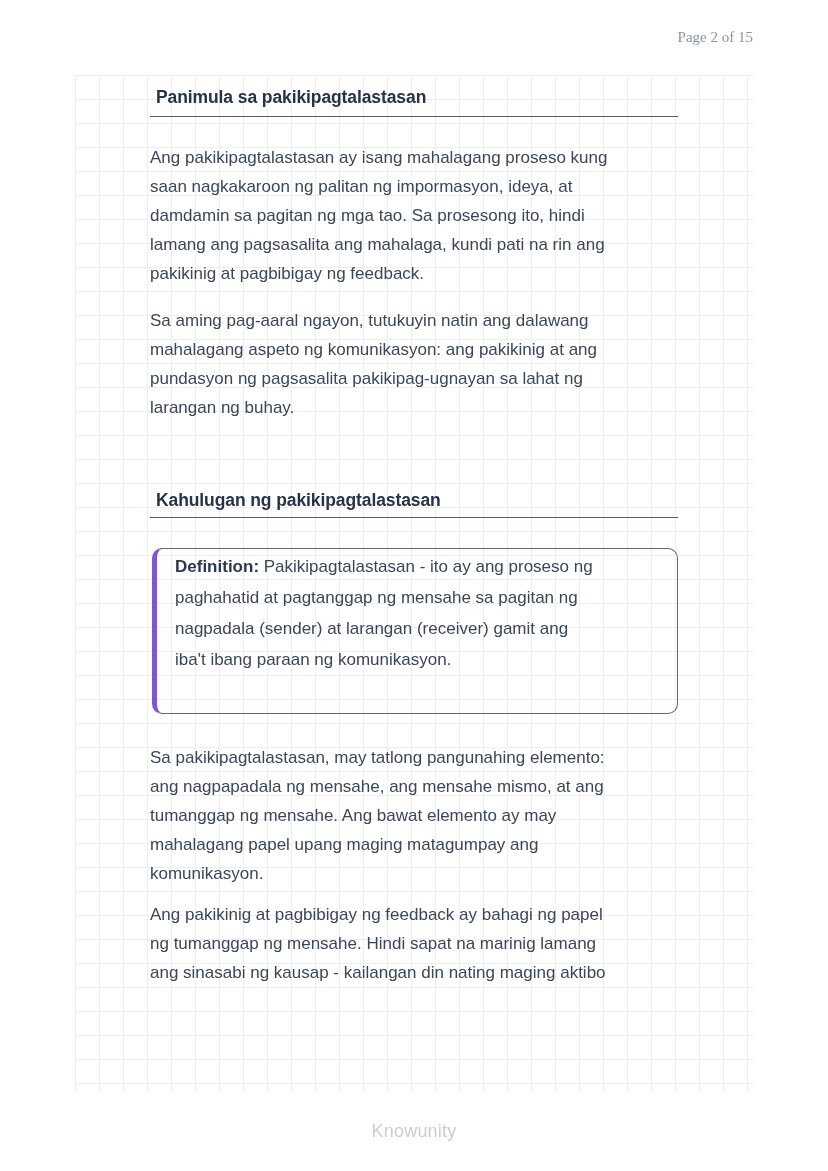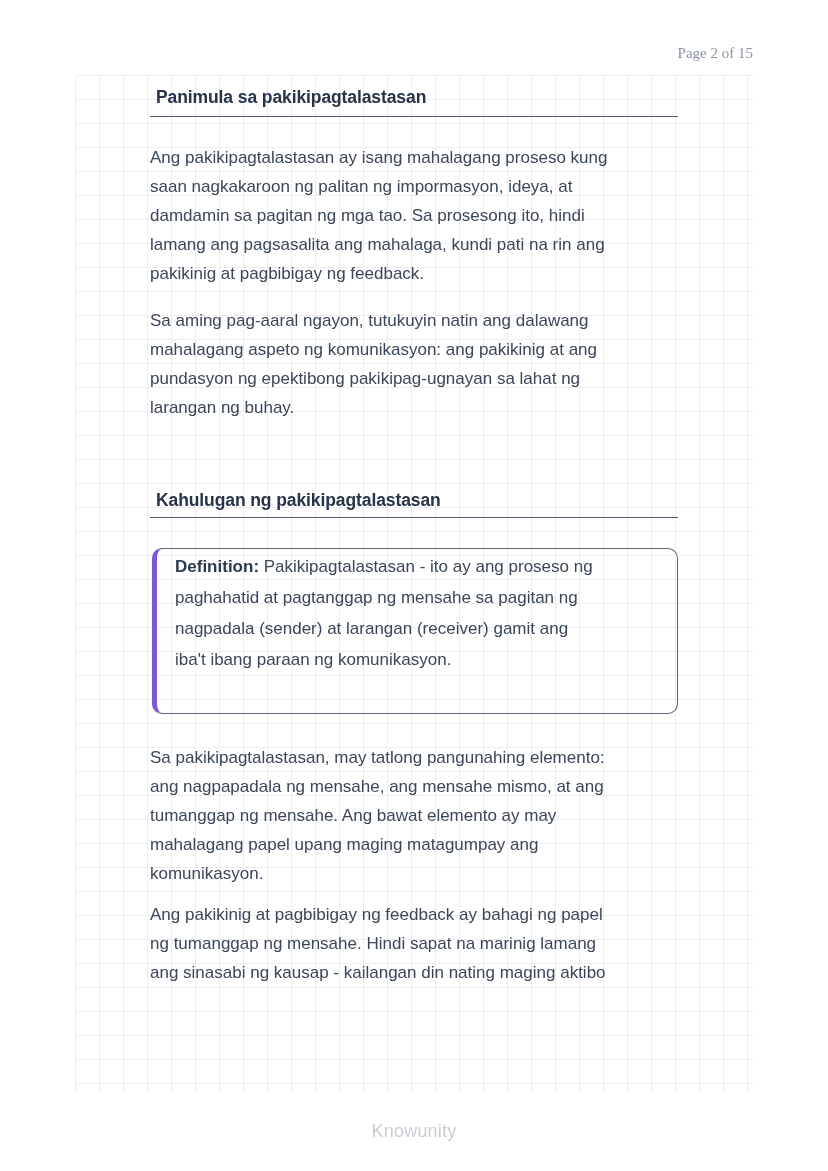--- a/index.html
+++ b/index.html
@@ -14,21 +14,21 @@
     position: absolute; left: 75px; top: 75px;
     width: 679px; height: 1017px;
     background-image:
       linear-gradient(to right, #f0edf0 1px, transparent 1px),
       linear-gradient(to bottom, #f0edf0 1px, transparent 1px);
     background-size: 24px 24px;
   }
   .page-number {
     position: absolute; top: 29px; right: 75px;
     font-family: "Liberation Serif", serif;
-    font-size: 15px; color: #8b94a4; margin-top: 16px;
+    font-size: 15px; color: #8b94a4;
   }
   .heading {
     position: absolute; left: 150px; width: 528px;
     margin: 6px; font-size: 17.5px; font-weight: 700;
     color: #263348; letter-spacing: -0.1px; line-height: 24px;
   }
   .h1-pos { top: 79px; }
   .h2-pos { top: 482px; }
   .rule {
     position: absolute; left: 150px; width: 528px; height: 0;
@@ -74,21 +74,21 @@
 <div class="para p1">
     <div>Ang pakikipagtalastasan ay isang mahalagang proseso kung</div>
     <div>saan nagkakaroon ng palitan ng impormasyon, ideya, at</div>
     <div>damdamin sa pagitan ng mga tao. Sa prosesong ito, hindi</div>
     <div>lamang ang pagsasalita ang mahalaga, kundi pati na rin ang</div>
     <div>pakikinig at pagbibigay ng feedback.</div>
   </div>
 <div class="para p2">
     <div>Sa aming pag-aaral ngayon, tutukuyin natin ang dalawang</div>
     <div>mahalagang aspeto ng komunikasyon: ang pakikinig at ang</div>
-    <div>pundasyon ng epektibong pakikipag-ugnayan sa lahat ng</div>
+    <div>pundasyon ng pagsasalita pakikipag-ugnayan sa lahat ng</div>
     <div>larangan ng buhay.</div>
   </div>
 
 <h2 class="heading h2-pos">Kahulugan ng pakikipagtalastasan</h2>
 <div class="rule rule2"></div>
 
 <div class="defbox">
   <div><strong>Definition:</strong><span> Pakikipagtalastasan - ito ay ang proseso ng</span></div>
   <div>
       <div>paghahatid at pagtanggap ng mensahe sa pagitan ng</div>

